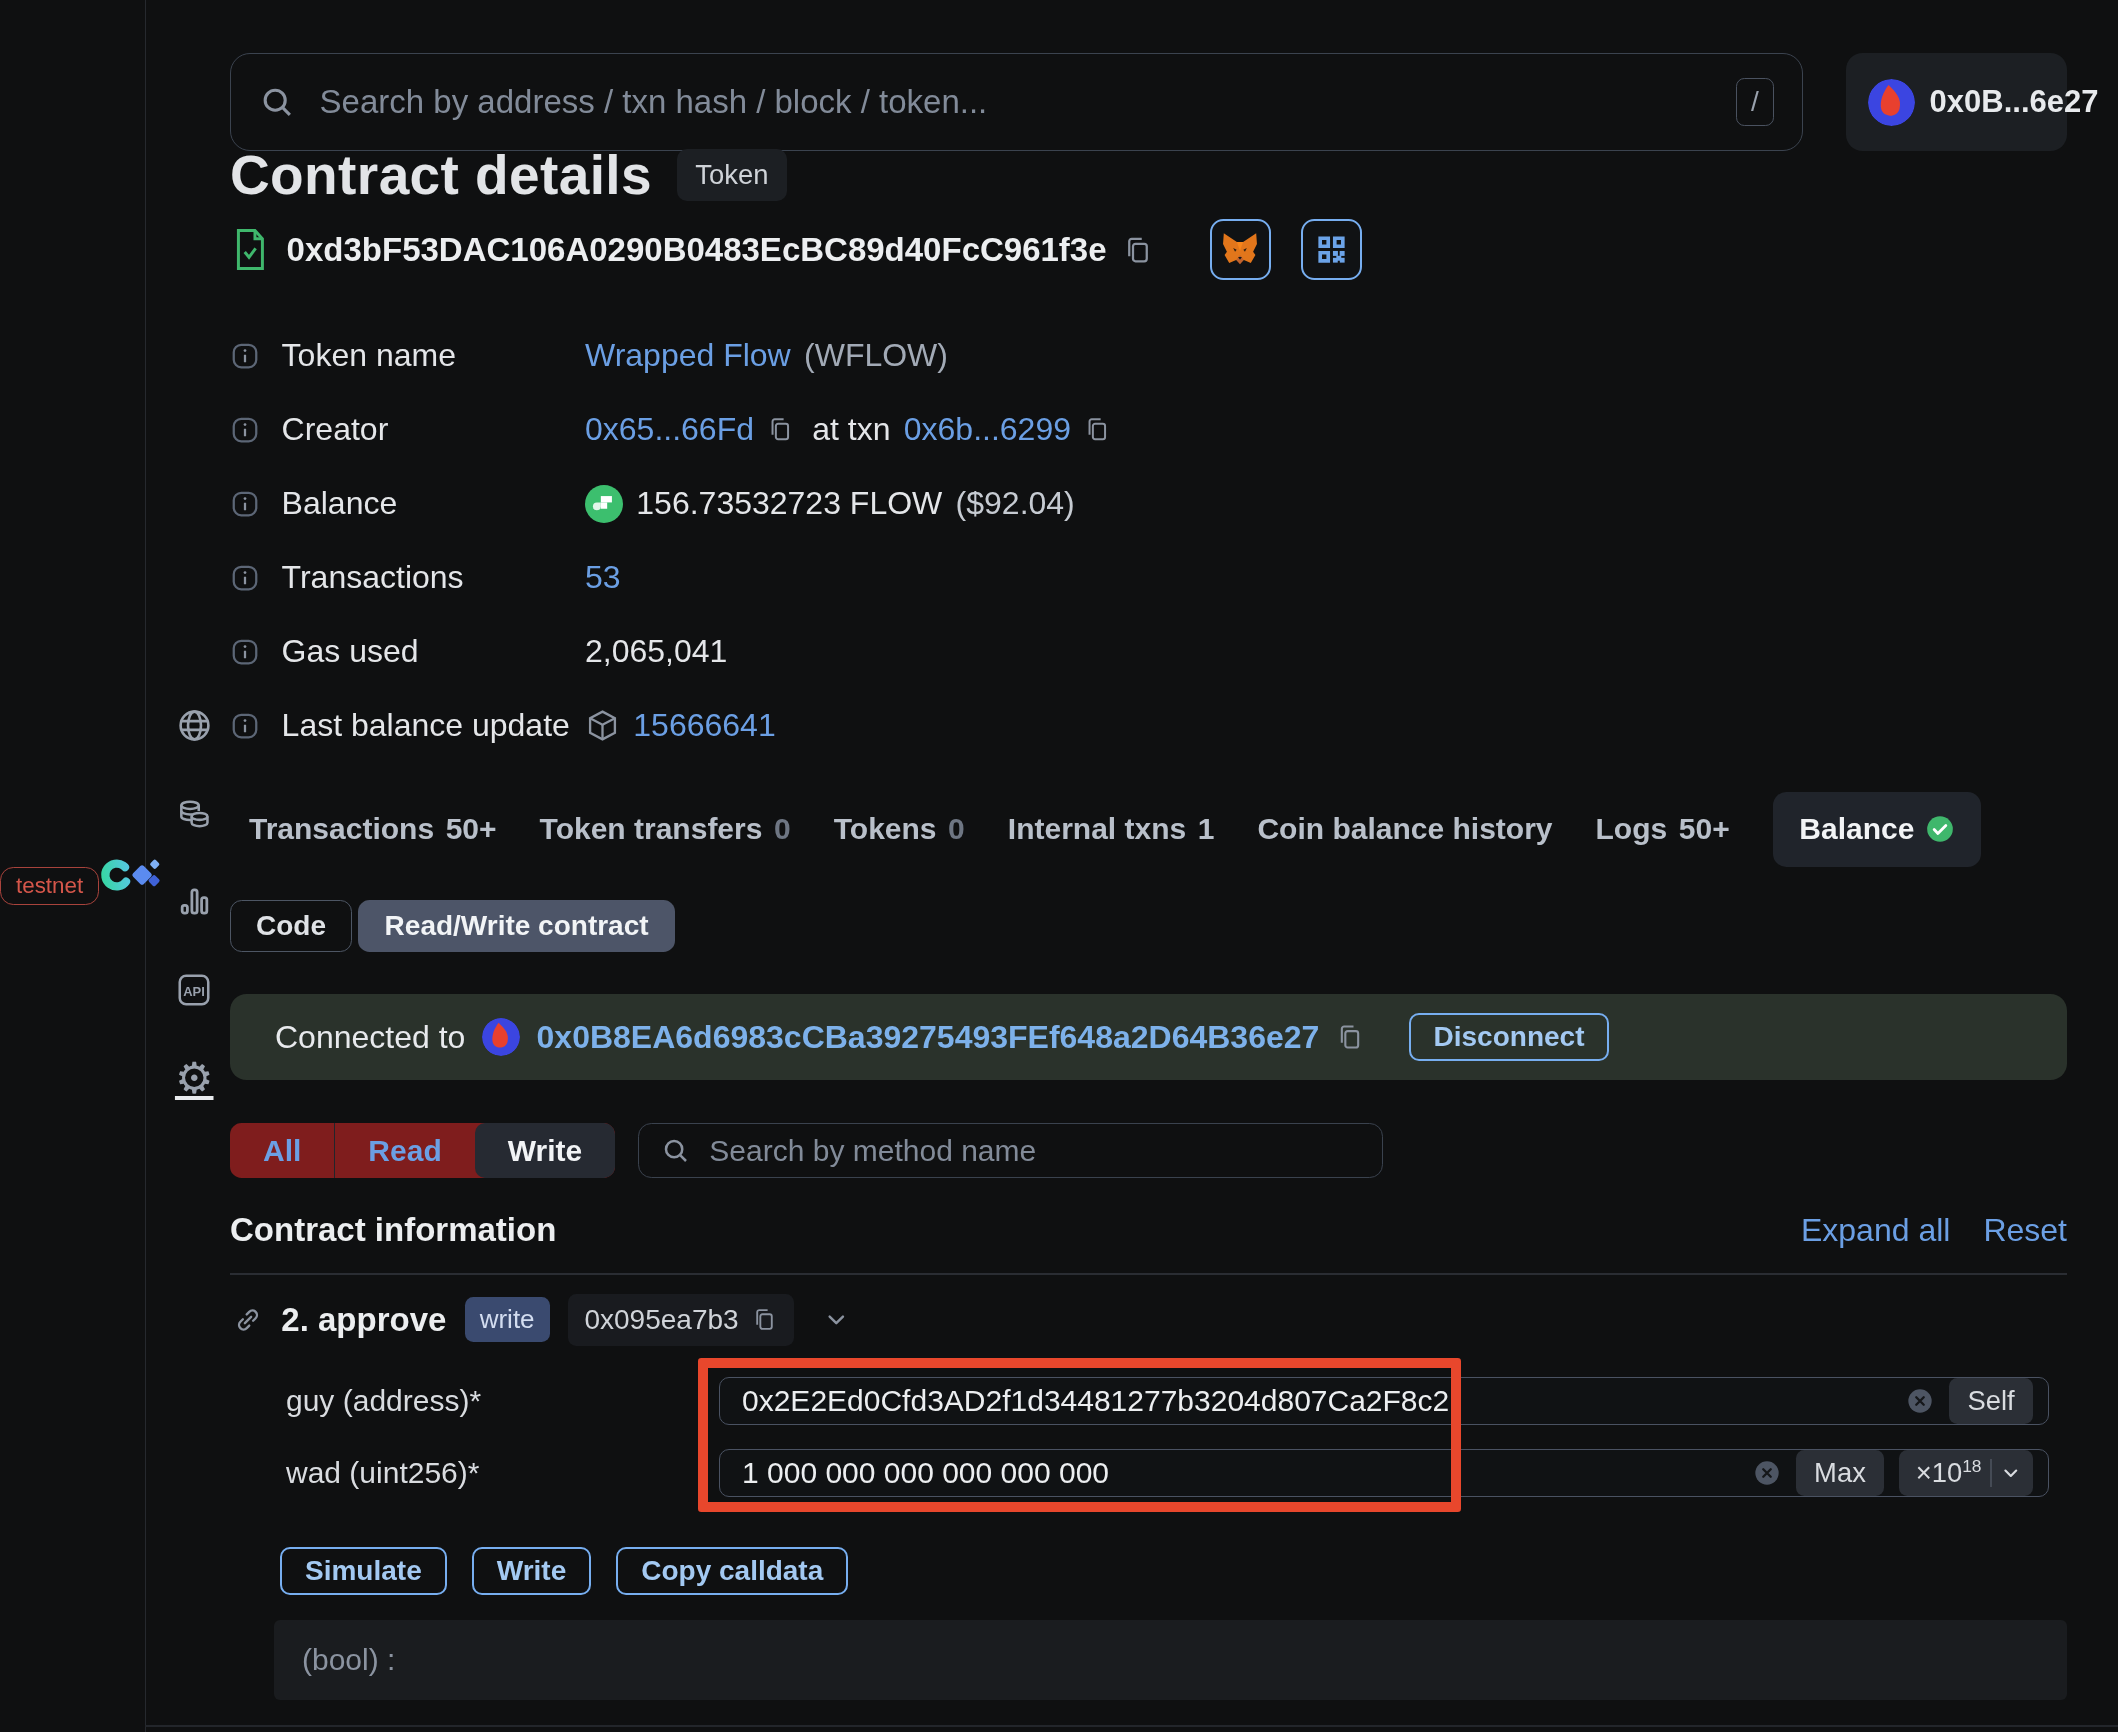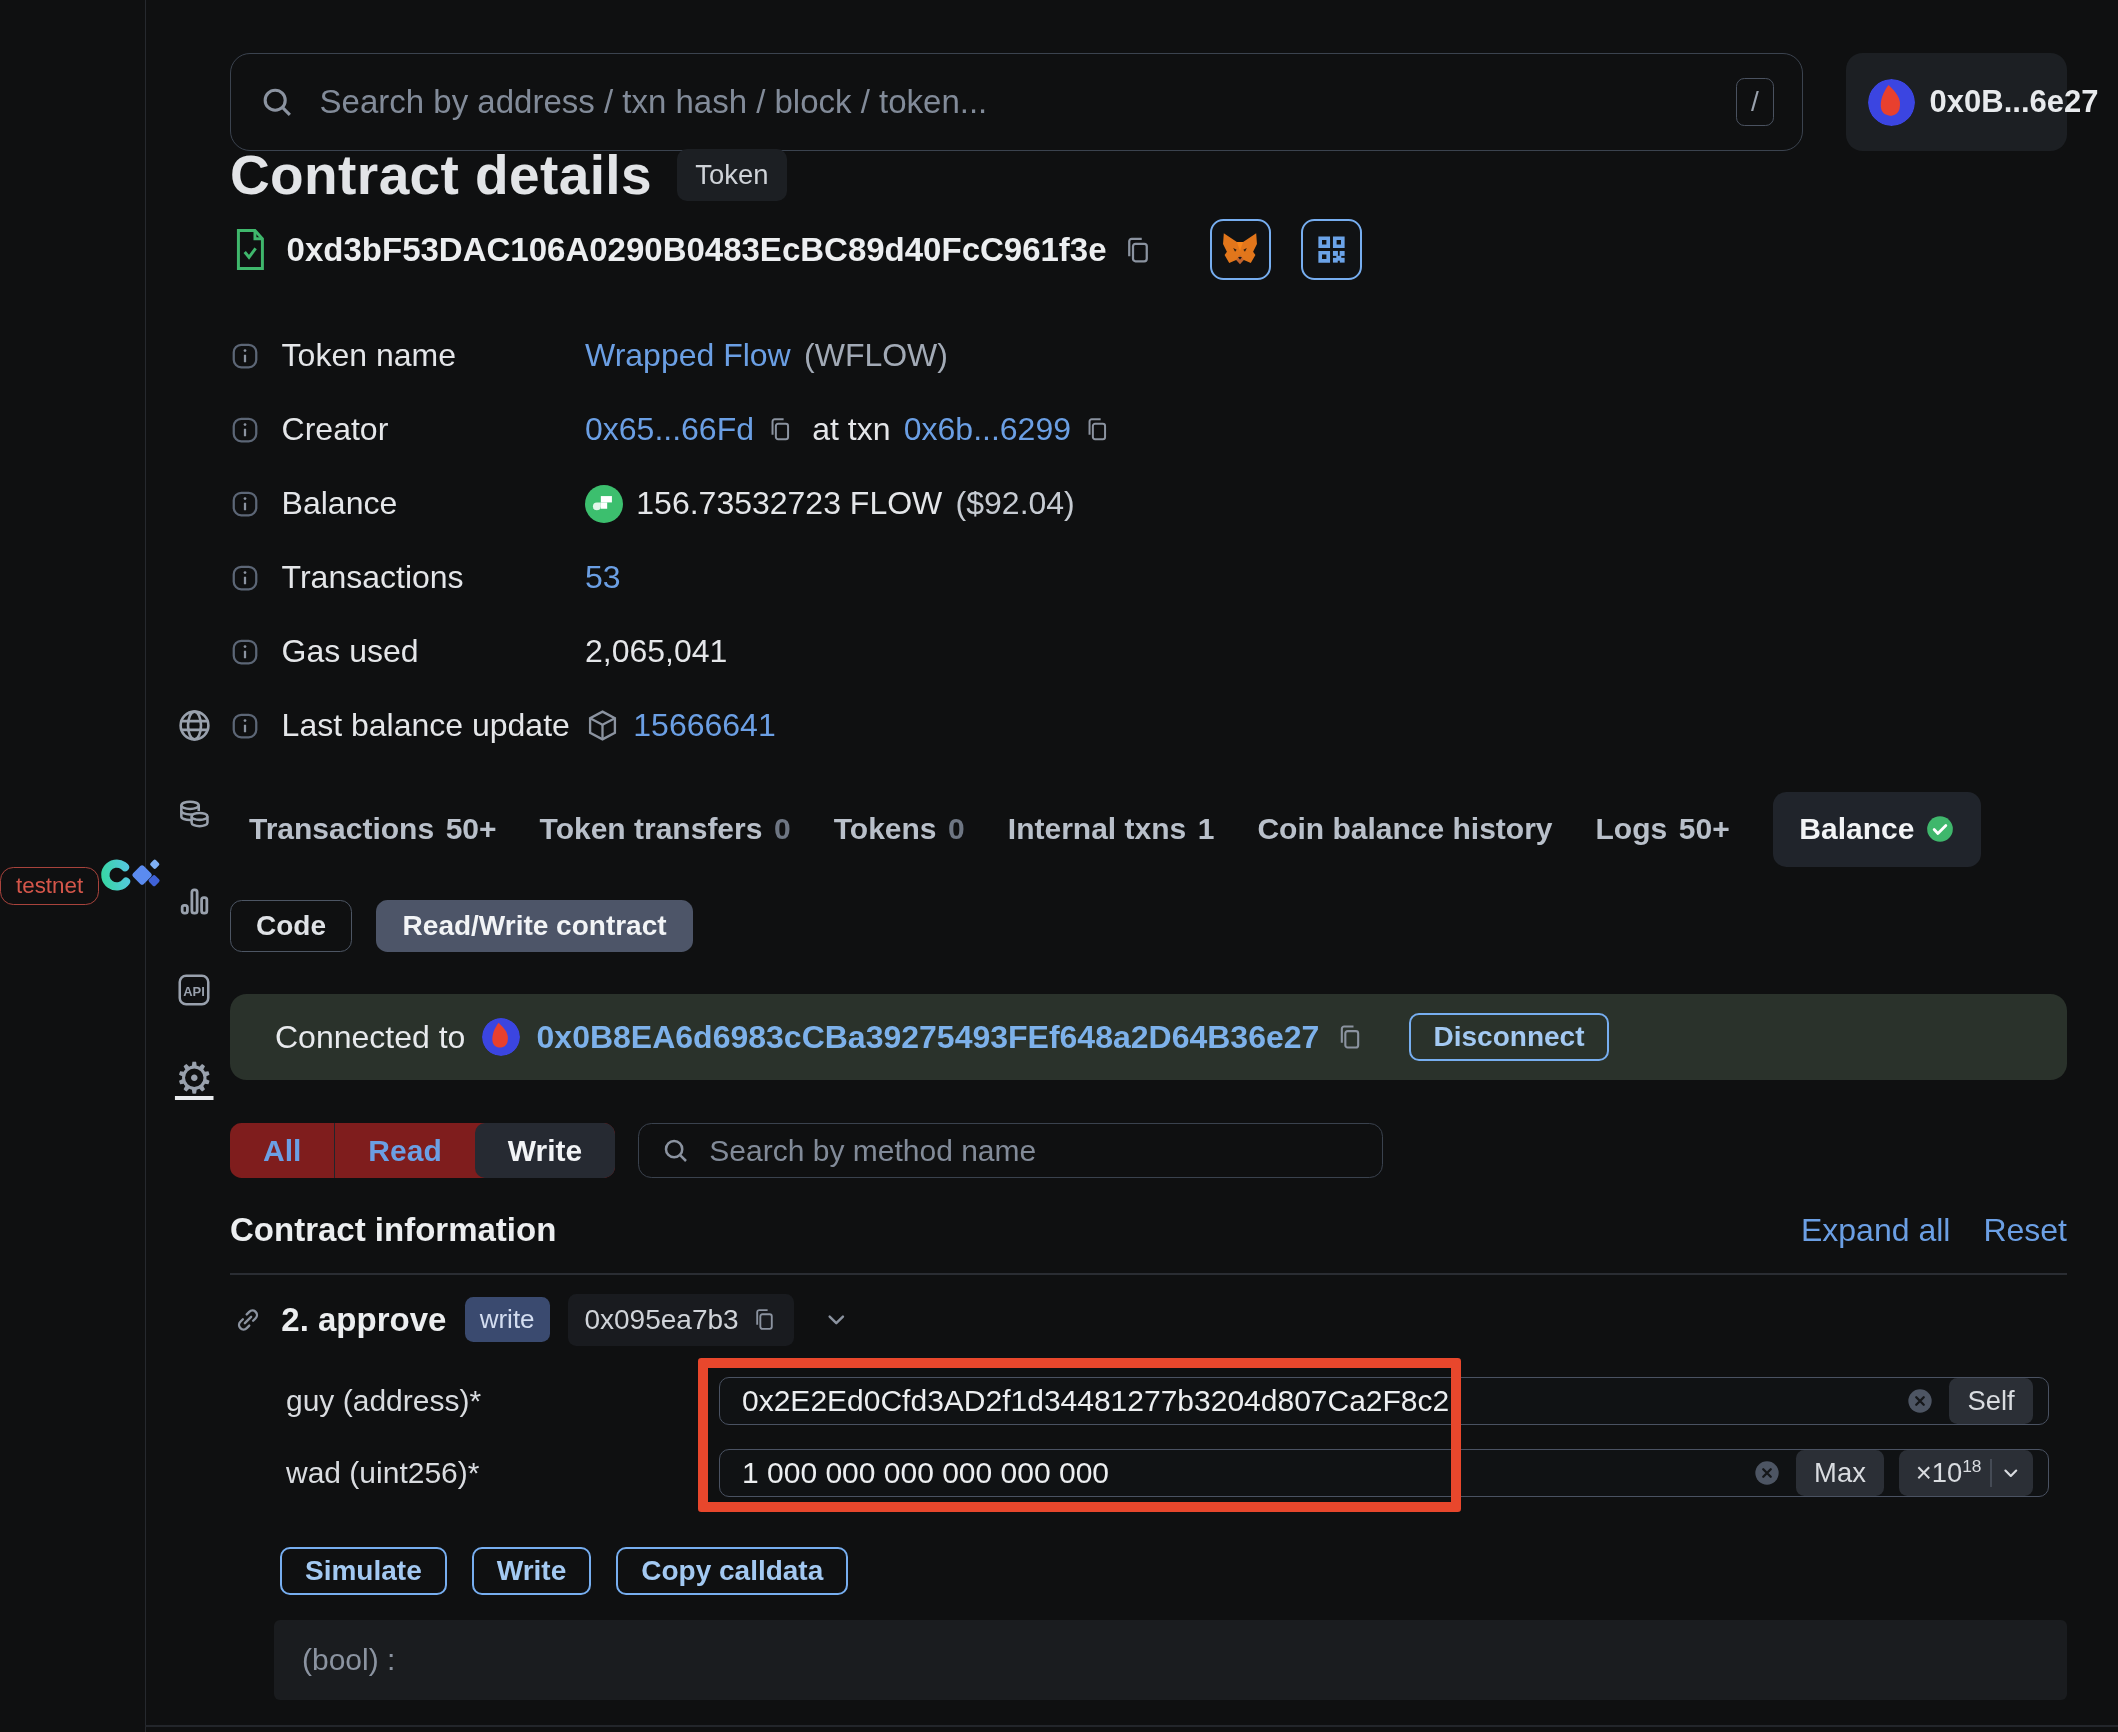--- a/index.html
+++ b/index.html
@@ -50,21 +50,21 @@
   .dim{color:#a2aab6;}
   .usd{color:#c6cbd2;}
 
   
   .tabs{position:absolute;left:249px;top:791px;height:76px;display:flex;align-items:center;gap:43px;}
   .tab{display:flex;align-items:center;gap:11.6px;font-size:30px;font-weight:600;color:#b9c0ca;cursor:pointer;white-space:nowrap;}
   .tab .cnt{color:#b9c0ca;}
   .tab .cnt.zero{color:#6e7683;}
   .tab.active{background:#20242b;color:#f2f4f6;border-radius:13.3px;padding:0 26.6px;height:75px;}
 
-  .subtabs{position:absolute;left:230px;top:900px;display:flex;gap:24px;height:52px;}
+  .subtabs{position:absolute;left:230px;top:900px;display:flex;gap:6px;height:52px;}
   .btn-ghost{border:1.7px solid #4d5664;border-radius:11.6px;background:transparent;color:#dfe2e6;
     font-size:28px;font-weight:600;padding:0 25px;display:flex;align-items:center;box-sizing:border-box;cursor:pointer;font-family:inherit;}
   .btn-solid{background:#4d5568;border:none;border-radius:11.6px;color:#f2f4f6;
     font-size:28px;font-weight:600;padding:0 26.6px;display:flex;align-items:center;cursor:pointer;font-family:inherit;}
 
   
   .banner{position:absolute;left:230px;top:994px;width:1837px;height:86px;background:#2a322b;
     border-radius:16.6px;display:flex;align-items:center;padding:0 45px;gap:16.6px;box-sizing:border-box;}
   .banner .ctext{font-size:32px;color:#e8eaed;}
   .banner .caddr{font-size:32px;font-weight:600;color:#7db1ea;cursor:pointer;}

